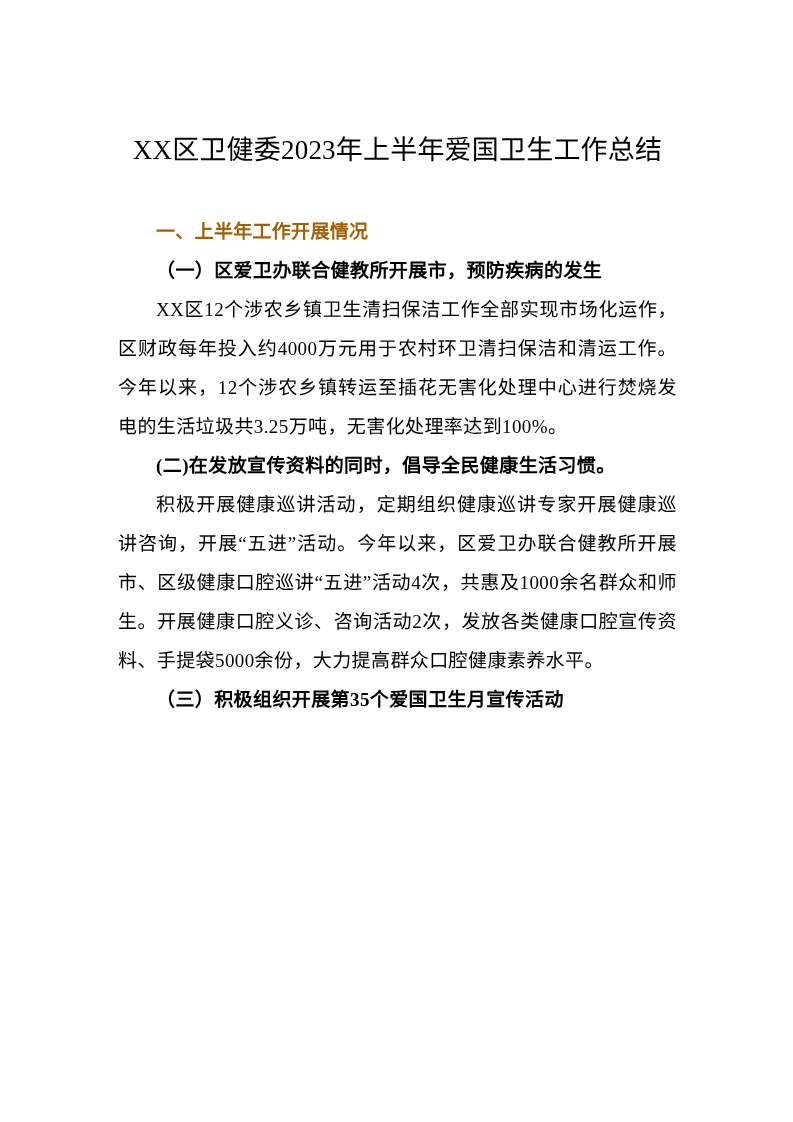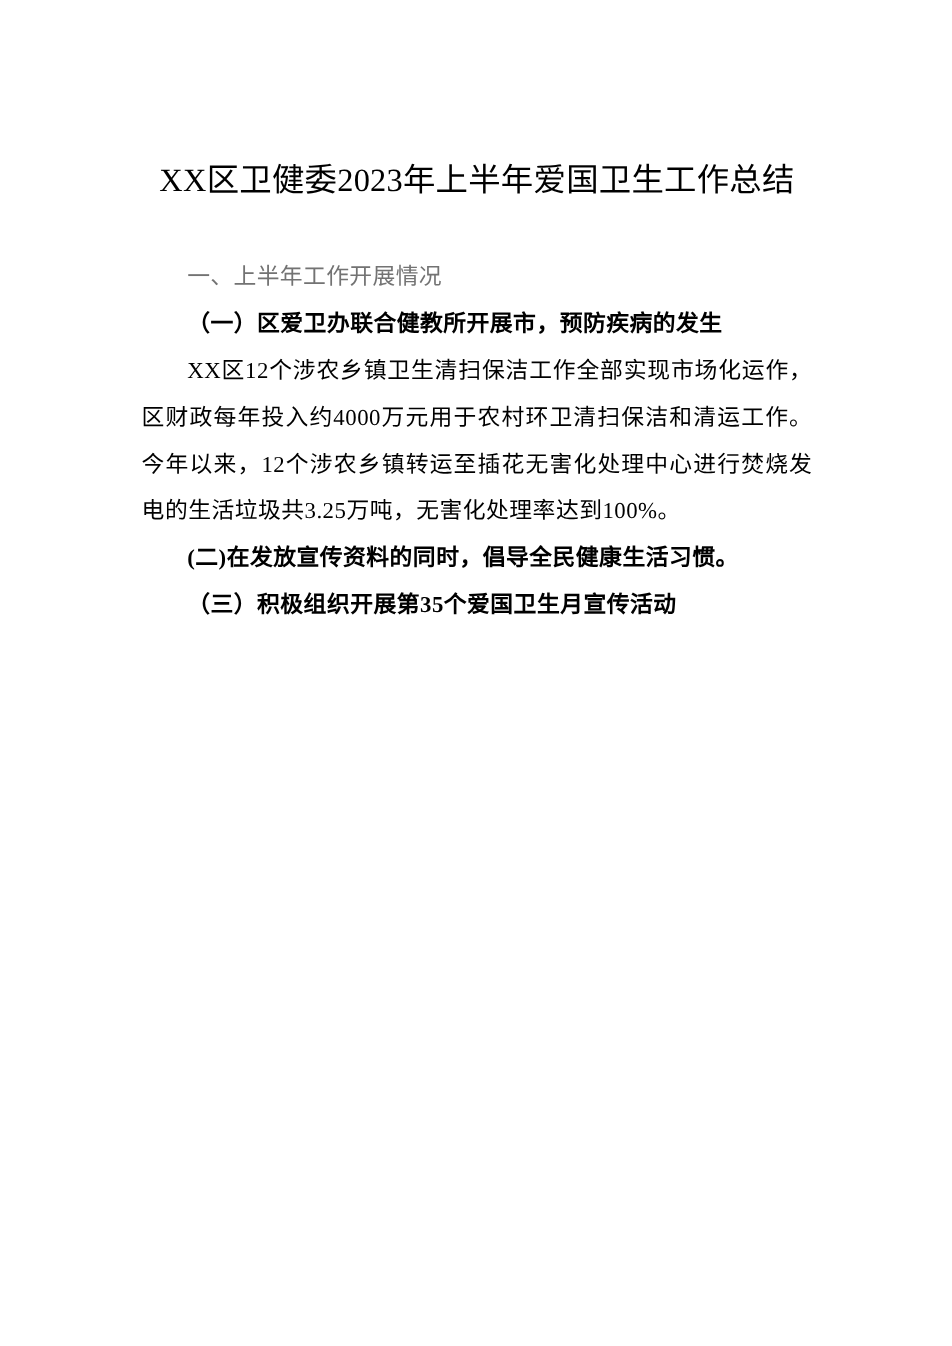--- a/index.html
+++ b/index.html
@@ -37,24 +37,24 @@
     text-align: center;
     letter-spacing: 0.2px;
     margin: 0;
     padding-top: 128px;
     font-weight: 400;
   }
 
   
   .heading-1 {
     font-family: "Liberation Sans", "DejaVu Sans", sans-serif;
-    font-weight: normal;
+    font-weight: bold;
     font-size: 19px;
     line-height: 39px;
-    color: #737373;
+    color: #a16207;
     margin: 0;
     text-indent: 38px;
     letter-spacing: 0.3px;
   }
 
   .heading-2 {
     font-family: "Liberation Serif", "DejaVu Serif", serif;
     font-size: 19px;
     line-height: 39px;
     color: #000000;
@@ -93,20 +93,21 @@
     <div class="gap-after-title"></div>
 
     <h2 class="heading-1">一、上半年工作开展情况</h2>
 
     <h3 class="heading-2">（一）区爱卫办联合健教所开展市，预防疾病的发生</h3>
 
     <p class="para">XX区12个涉农乡镇卫生清扫保洁工作全部实现市场化运作，区财政每年投入约4000万元用于农村环卫清扫保洁和清运工作。今年以来，12个涉农乡镇转运至插花无害化处理中心进行焚烧发电的生活垃圾共3.25万吨，无害化处理率达到100%。</p>
 
     <h3 class="heading-2">(二)在发放宣传资料的同时，倡导全民健康生活习惯。</h3>
 
+    <p class="para">积极开展健康巡讲活动，定期组织健康巡讲专家开展健康巡讲咨询，开展“五进”活动。今年以来，区爱卫办联合健教所开展市、区级健康口腔巡讲“五进”活动4次，共惠及1000余名群众和师生。开展健康口腔义诊、咨询活动2次，发放各类健康口腔宣传资料、手提袋5000余份，大力提高群众口腔健康素养水平。</p>
 
     <h3 class="heading-2">（三）积极组织开展第35个爱国卫生月宣传活动</h3>
 
 
 
   </div>
 
 </div>
 
 </body></html>

